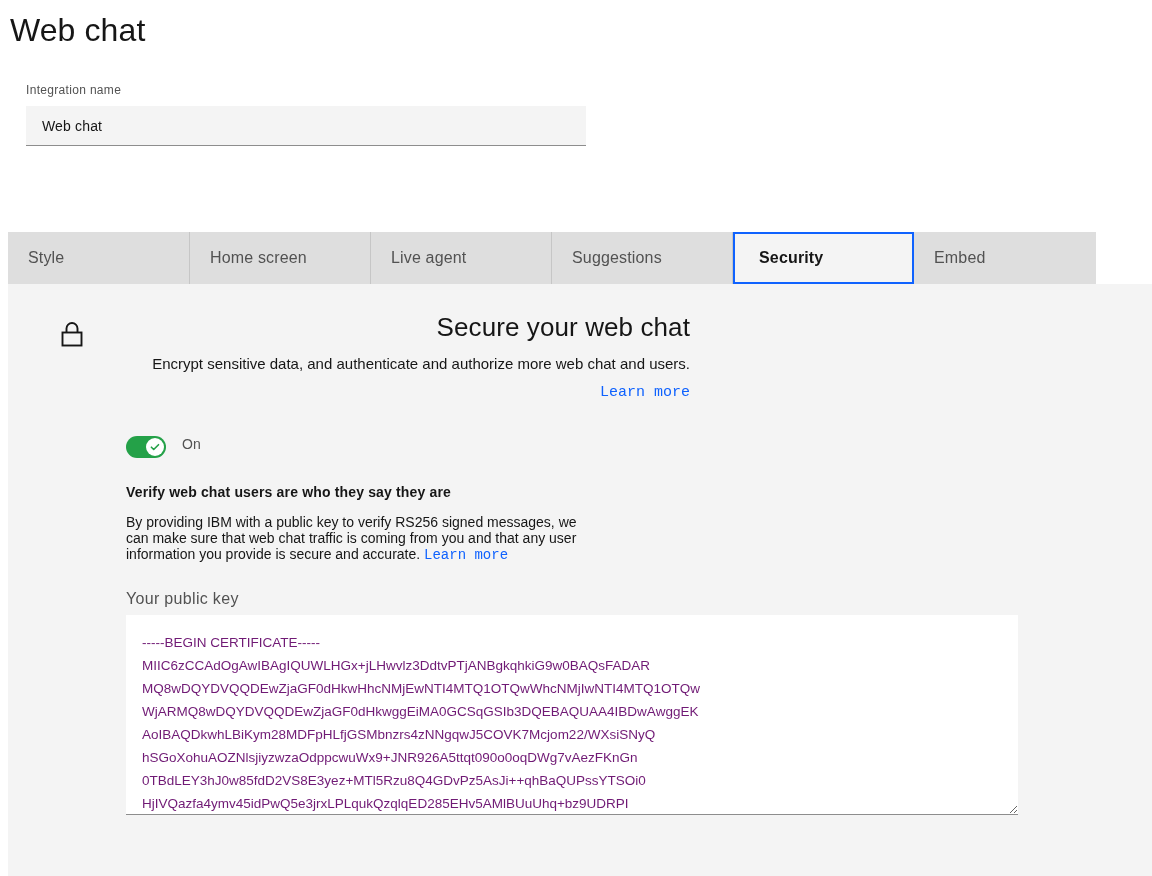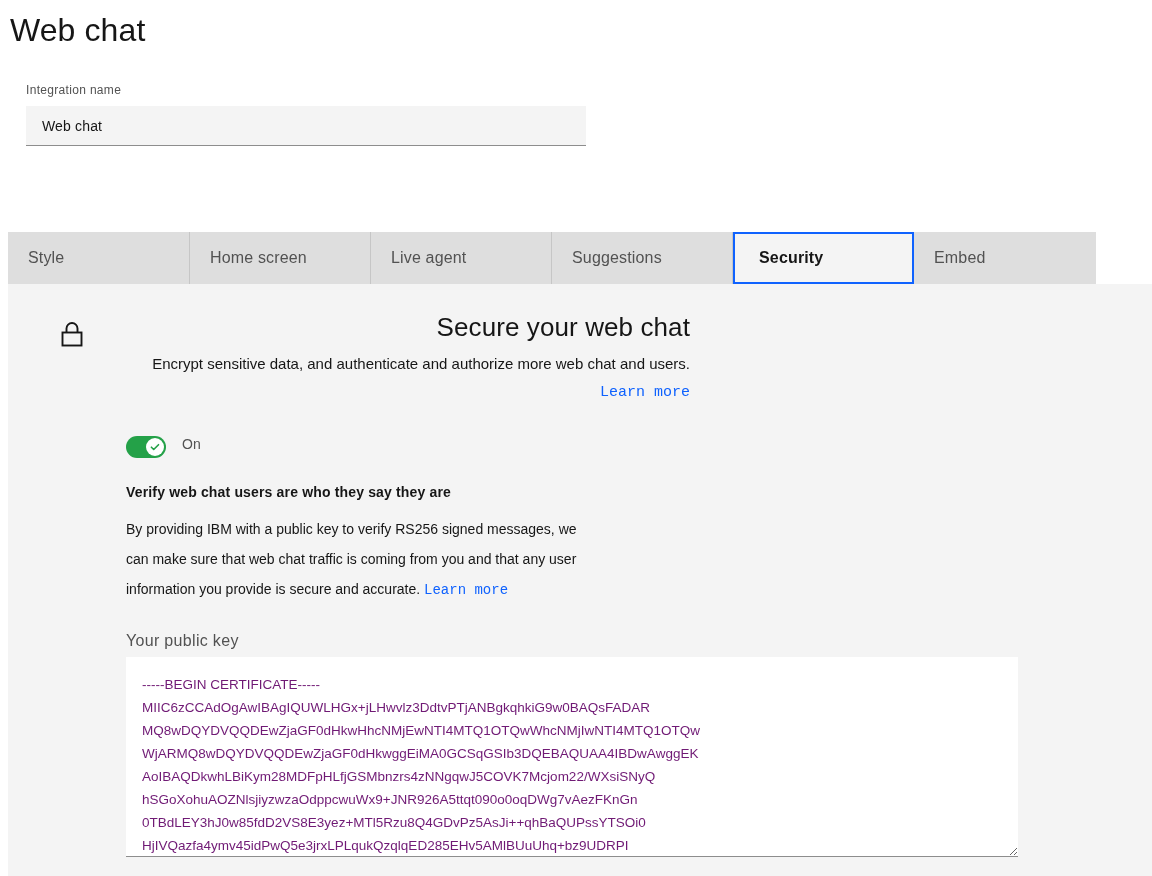--- a/index.html
+++ b/index.html
@@ -183,21 +183,21 @@
     font-size: 14px;
     font-weight: 700;
     color: #161616;
     letter-spacing: 0.16px;
     line-height: 20px;
   }
   .verify-body {
     margin: 12px 0 0 0;
     font-size: 14px;
     color: #161616;
-    line-height: 30px;
+    line-height: 16px;
     width: 452px;
   }
 
   
   .key-block {
     margin: 28px 0 0 0;
   }
   .key-label {
     font-size: 16px;
     color: #525252;

